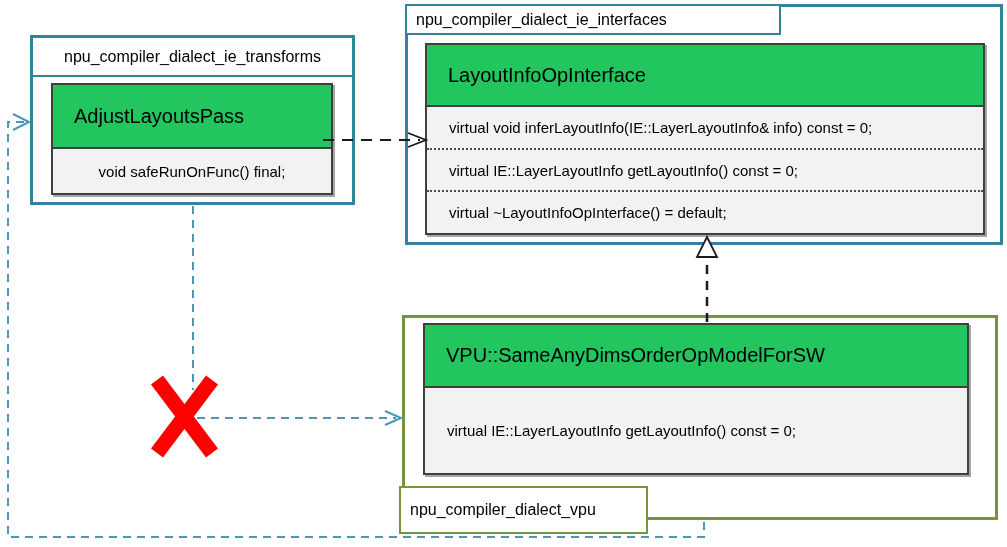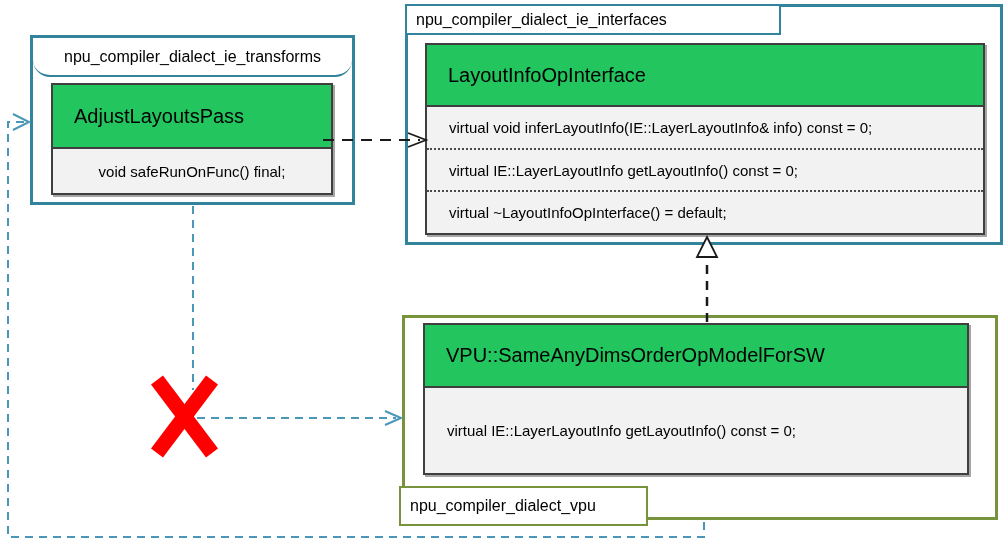--- a/index.html
+++ b/index.html
@@ -12,21 +12,21 @@
     font-family:"Liberation Sans",sans-serif;color:#000;
   }
   .abs{position:absolute;box-sizing:border-box;}
   
   .pkg-body{background:#fff;border:3px solid var(--teal);z-index:1;}
   .pkg-body.olive{border-color:var(--olive);}
   .pkg-tab{background:#fff;border:2px solid var(--teal);z-index:3;
     display:flex;align-items:center;padding-left:9px;font-size:16px;}
   .pkg-tab.olive{border-color:var(--olive);}
   .pkg-title{display:flex;align-items:center;justify-content:center;
-    font-size:16px;border-bottom:2px solid var(--teal);height:37px;border-radius:17px;}
+    font-size:16px;border-bottom:2px solid var(--teal);height:37px;}
   
   .cls{background:#fff;border:2px solid var(--cls-border);z-index:2;
     box-shadow:2px 2px 0 0 var(--shadow);display:flex;flex-direction:column;}
   .cls-name{display:flex;align-items:center;padding-left:21px;font-size:20px;
     border-bottom:2px solid var(--cls-border);background:#22c55e;flex:0 0 auto;}
   .cls-methods{background:var(--method-bg);flex:1 1 auto;display:flex;flex-direction:column;}
   .m{flex:1 1 0;display:flex;align-items:center;padding-left:22px;font-size:15px;white-space:nowrap;}
   .m.center{justify-content:center;padding-left:0;border-radius:15px;}
   .m + .m{border-top:2px dotted #4a4a4a;}
   
@@ -61,21 +61,21 @@
   <div class="abs cls" style="left:425px;top:43px;width:560px;height:192px;">
     <div class="cls-name" style="height:60px;">LayoutInfoOpInterface</div>
     <div class="cls-methods">
       <div class="m">virtual void inferLayoutInfo(IE::LayerLayoutInfo&amp; info) const = 0;</div>
       <div class="m">virtual IE::LayerLayoutInfo getLayoutInfo() const = 0;</div>
       <div class="m">virtual ~LayoutInfoOpInterface() = default;</div>
     </div>
   </div>
 
   <div class="abs pkg-body olive" style="left:402px;top:315px;width:596px;height:205px;"></div>
-  <div class="abs pkg-tab olive" style="left:399px;top:486px;width:249px;height:40px;">
+  <div class="abs pkg-tab olive" style="left:399px;top:486px;width:249px;height:48px;">
     <span>npu_compiler_dialect_vpu</span>
   </div>
   <div class="abs cls" style="left:423px;top:323px;width:546px;height:152px;">
     <div class="cls-name" style="height:61px;">VPU::SameAnyDimsOrderOpModelForSW</div>
     <div class="cls-methods">
       <div class="m">virtual IE::LayerLayoutInfo getLayoutInfo() const = 0;</div>
     </div>
   </div>
 
   <svg class="overlay" width="1007" height="547" viewBox="0 0 1007 547">

